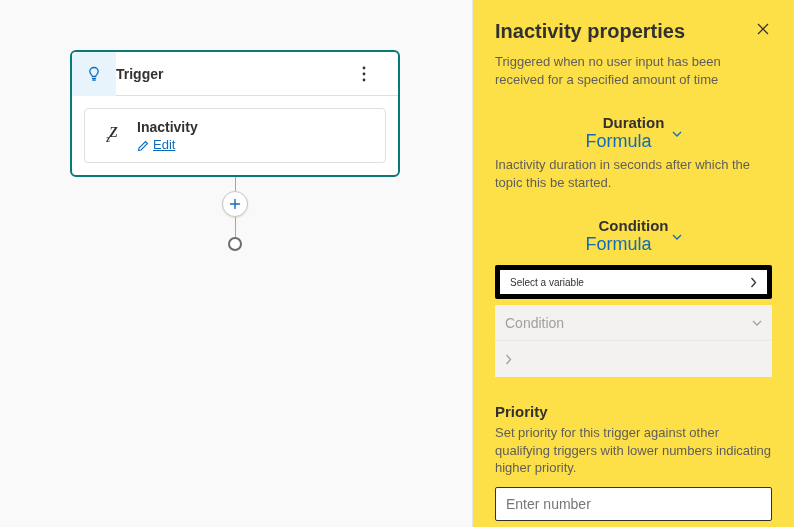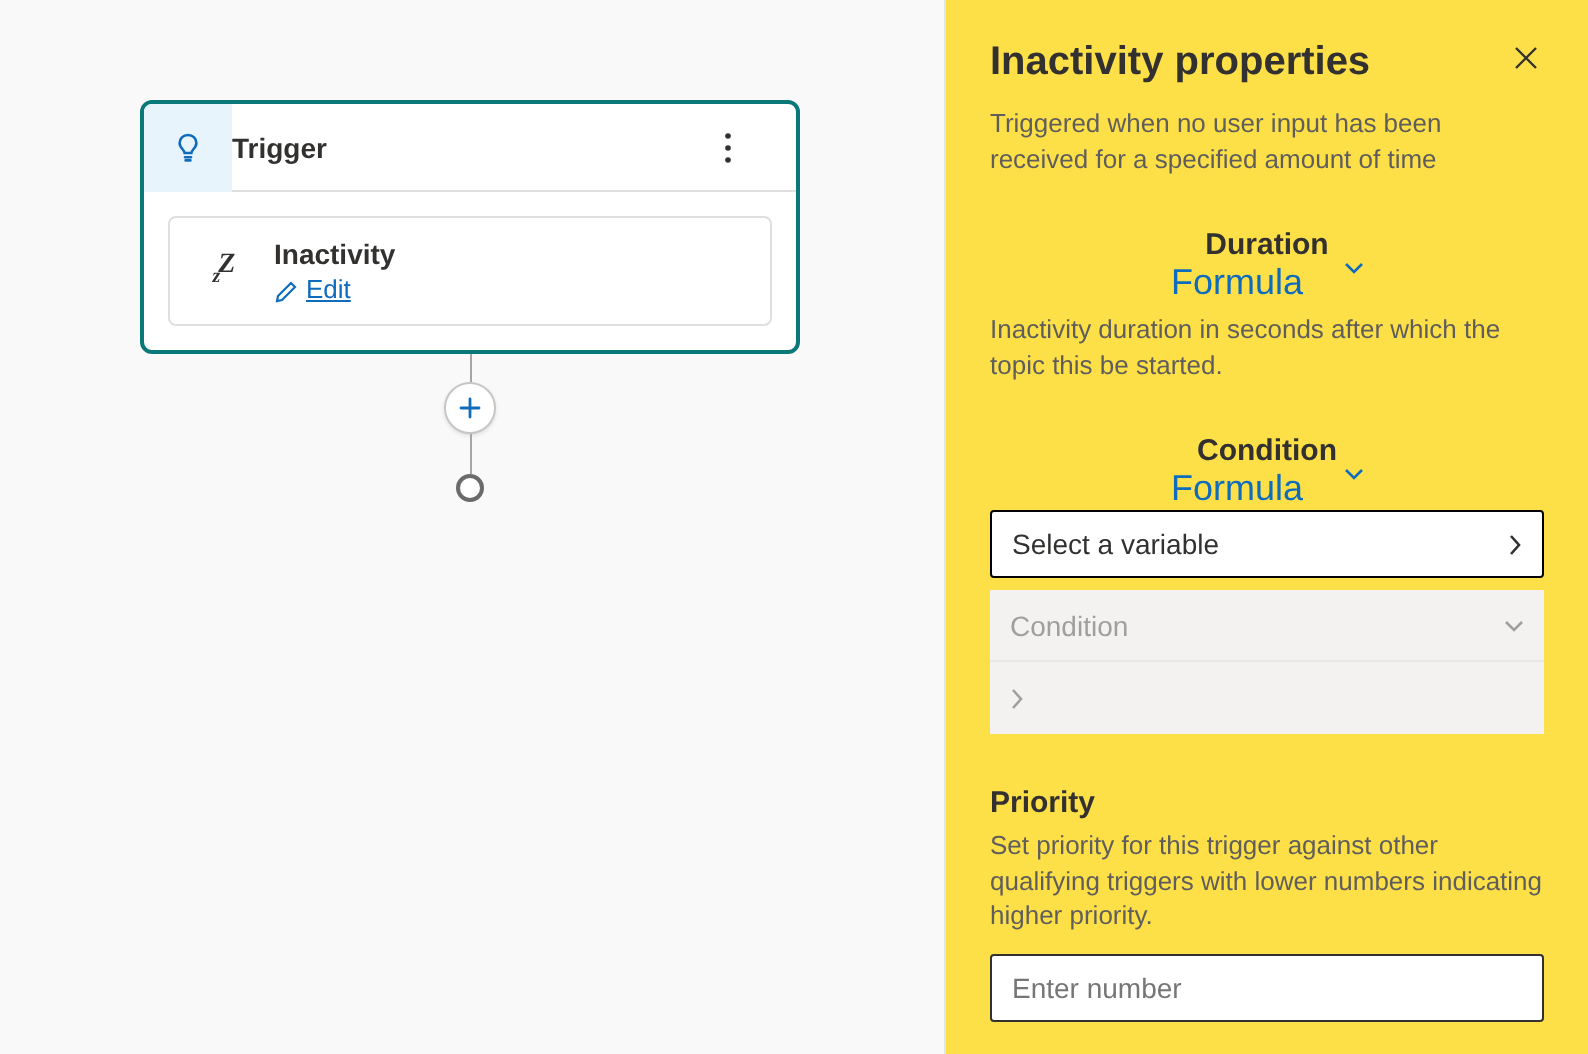--- a/index.html
+++ b/index.html
@@ -169,25 +169,26 @@
       cursor: pointer;
     }
     .section-desc {
       font-size: 13px;
       color: #605e5c;
       margin-top: 4px;
       line-height: 1.35;
     }
     .textinput, .selectbox {
       width: 100%;
-      border: 1px solid #000000;
+      margin-top: 10px;
+      border: 5px solid #000000;
       border-radius: 2px;
       height: 34px;
       padding: 0 10px;
-      font-size: 14px;
+      font-size: 10px;
       font-family: inherit;
       background: #fff;
       display: flex;
       align-items: center;
     }
     .selectbox {
       justify-content: space-between;
       cursor: pointer;
     }
     .condblock {

